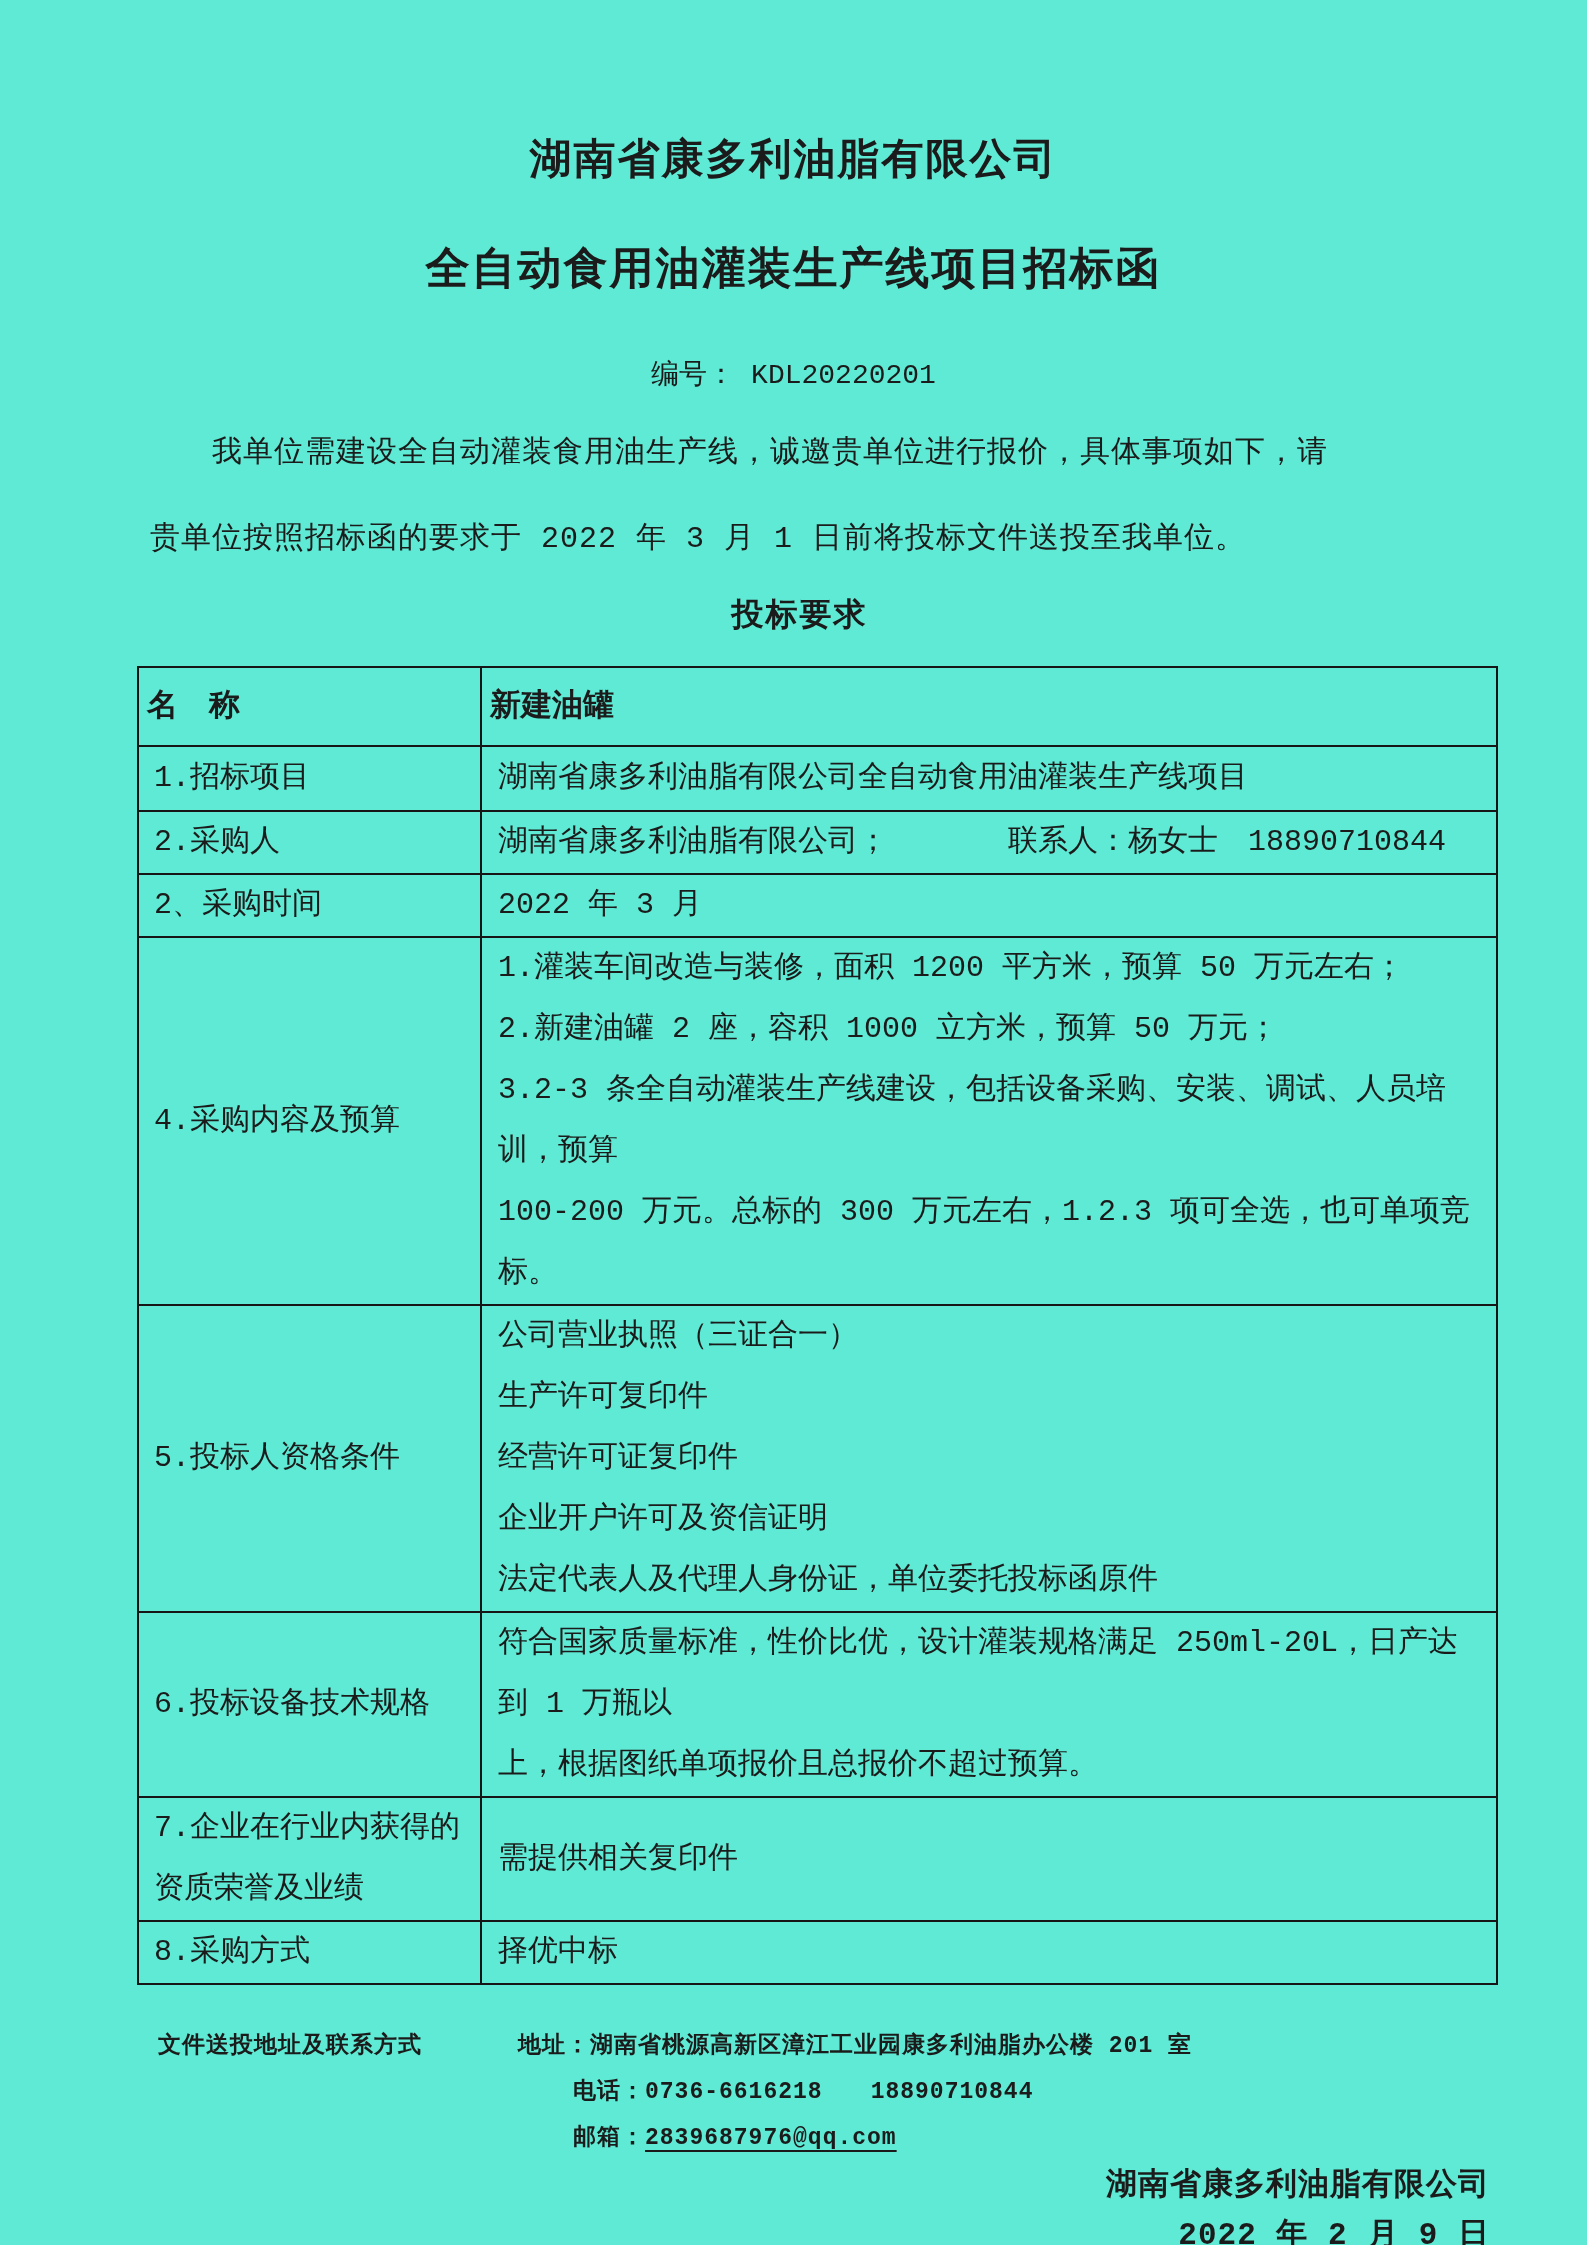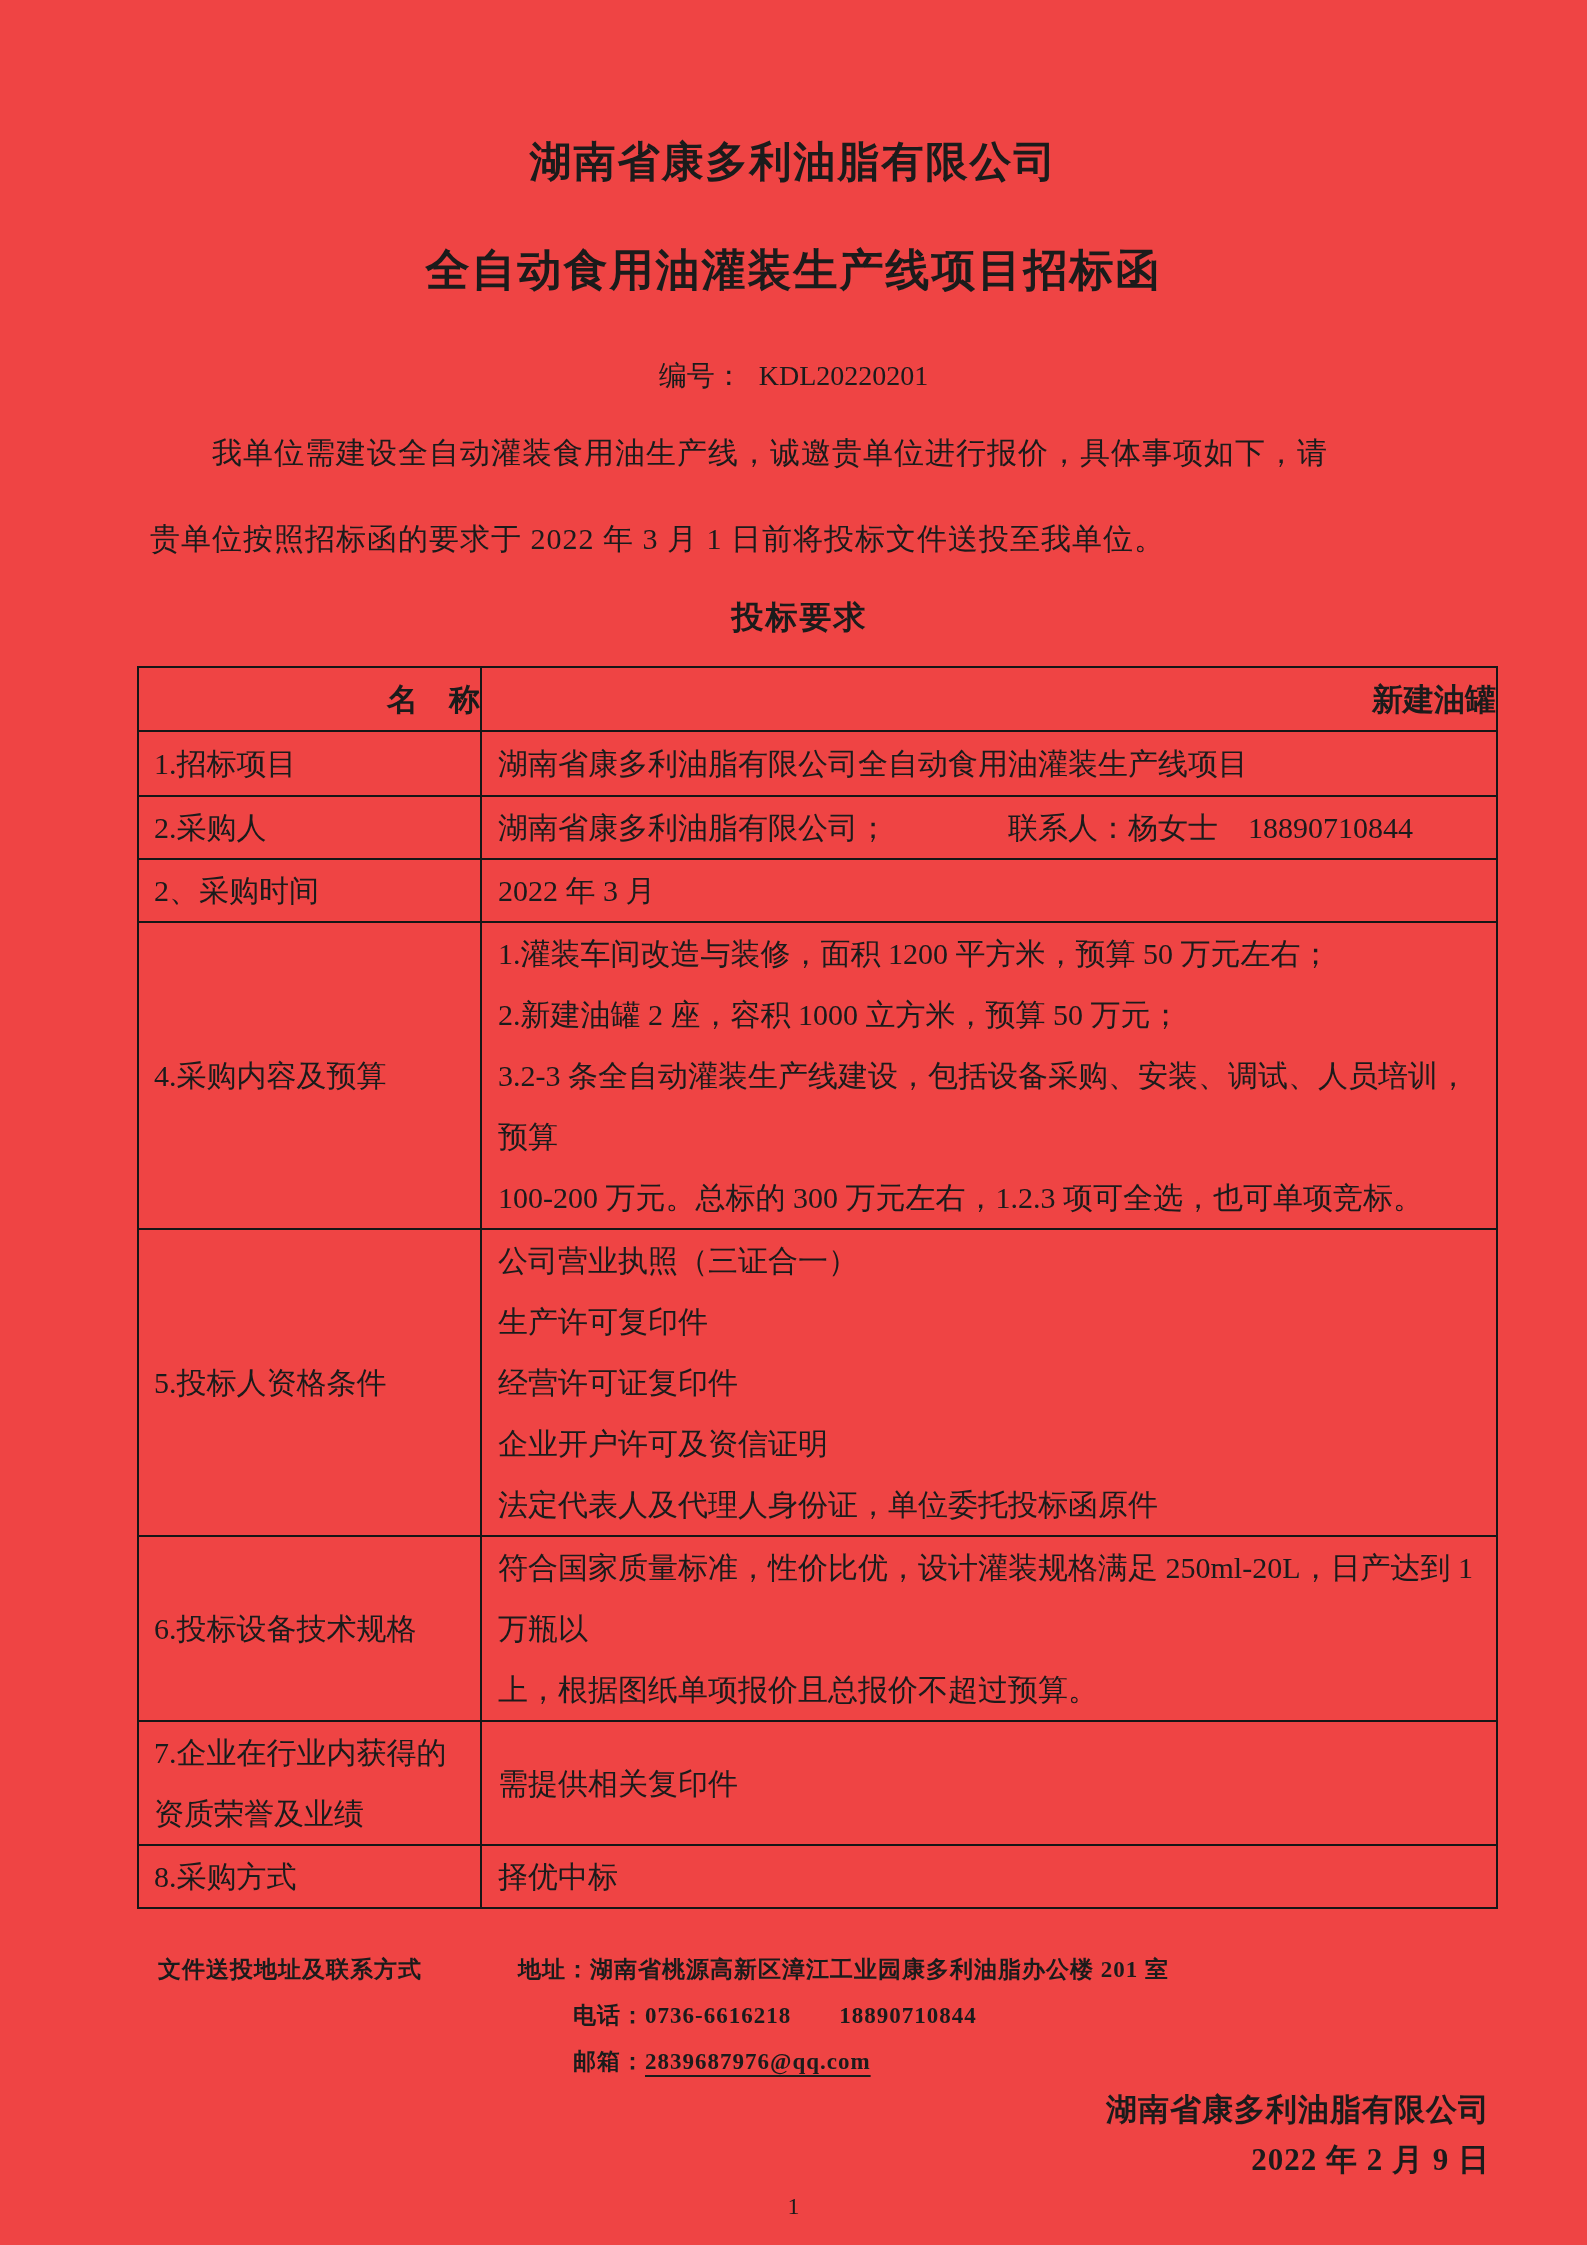--- a/index.html
+++ b/index.html
@@ -3,22 +3,23 @@
 <meta charset="utf-8">
 <style>
   * { margin: 0; padding: 0; box-sizing: border-box; }
   html, body { background: #e8e8e8; }
   body { font-family: "Liberation Serif", "DejaVu Serif", serif; color: #1b1b1b; }
   .page {
     position: relative;
     width: 1587px;
     height: 2245px;
     margin: 0 auto;
-    background: #ef4444;
+    background: #5eead4;
     overflow: hidden;
+    font-family: Liberation Mono, monospace;
   }
   .title1 {
     margin-top: 138px;
     font-size: 42px;
     line-height: 48px;
     font-weight: bold;
     text-align: center;
     letter-spacing: 2px;
   }
   .title2 {
@@ -67,22 +68,22 @@
     line-height: 61px;
     vertical-align: middle;
     overflow: hidden;
   }
   table.bid col.c1 { width: 343px; }
   td.name  { padding-left: 15px; padding-right: 8px; }
   td.cont  { padding-left: 16px; padding-right: 12px; }
   tr.hdr td {
     font-weight: bold;
     font-size: 31px;
-    text-align: right;
-    padding: 0;
+    text-align: left;
+    padding: 8px;
   }
   tr.rh1 td { height: 64px; }
   tr.rr1 td { height: 65px; }
   tr.rr2 td { height: 63px; }
   tr.rr3 td { height: 63px; }
   tr.rr4 td { height: 245px; }
   tr.rr5 td { height: 306px; }
   tr.rr6 td { height: 130px; }
   tr.rr7 td { height: 122px; }
   tr.rr8 td { height: 58px; }

